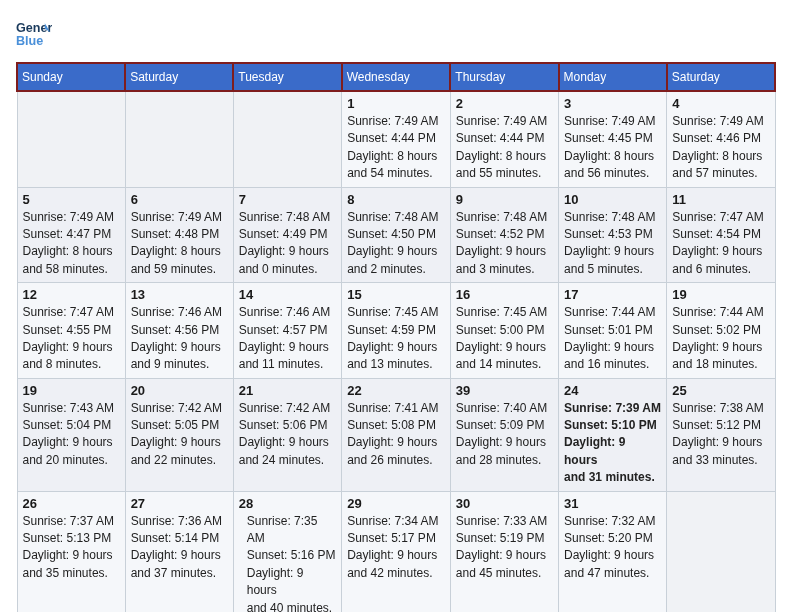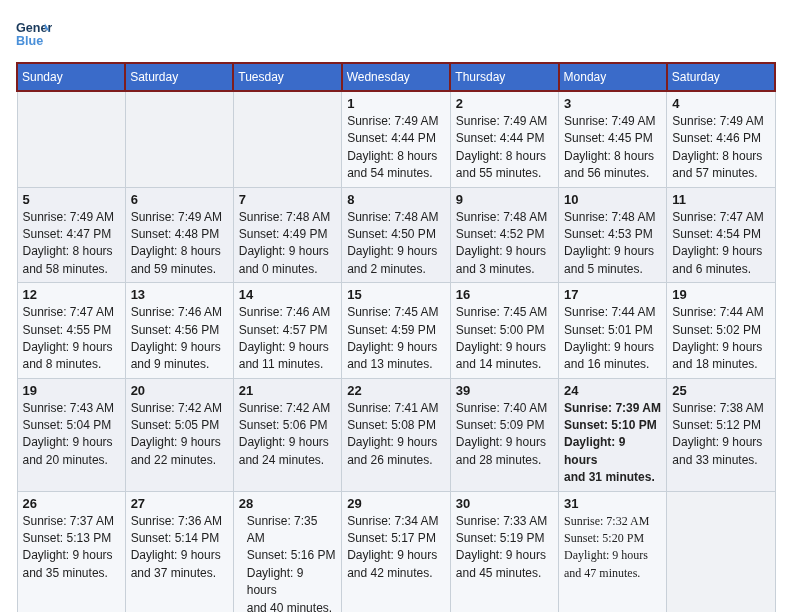--- a/index.html
+++ b/index.html
@@ -329,21 +329,21 @@
         </td>
         <td>
           <span class="day-number">30</span>
           <div class="day-info" style="white-space: pre-line;">Sunrise: 7:33 AM
 Sunset: 5:19 PM
 Daylight: 9 hours
 and 45 minutes.</div>
         </td>
         <td>
           <span class="day-number">31</span>
-          <div class="day-info" style="white-space: pre-line; font-family: Liberation Serif, serif;">Sunrise: 7:32 AM
+          <div class="day-info" style="white-space: pre-line;">Sunrise: 7:32 AM
 Sunset: 5:20 PM
 Daylight: 9 hours
 and 47 minutes.</div>
         </td>
         <td class="empty-cell"></td>
       </tr>
     </tbody>
 </table>
 
 </body></html>

